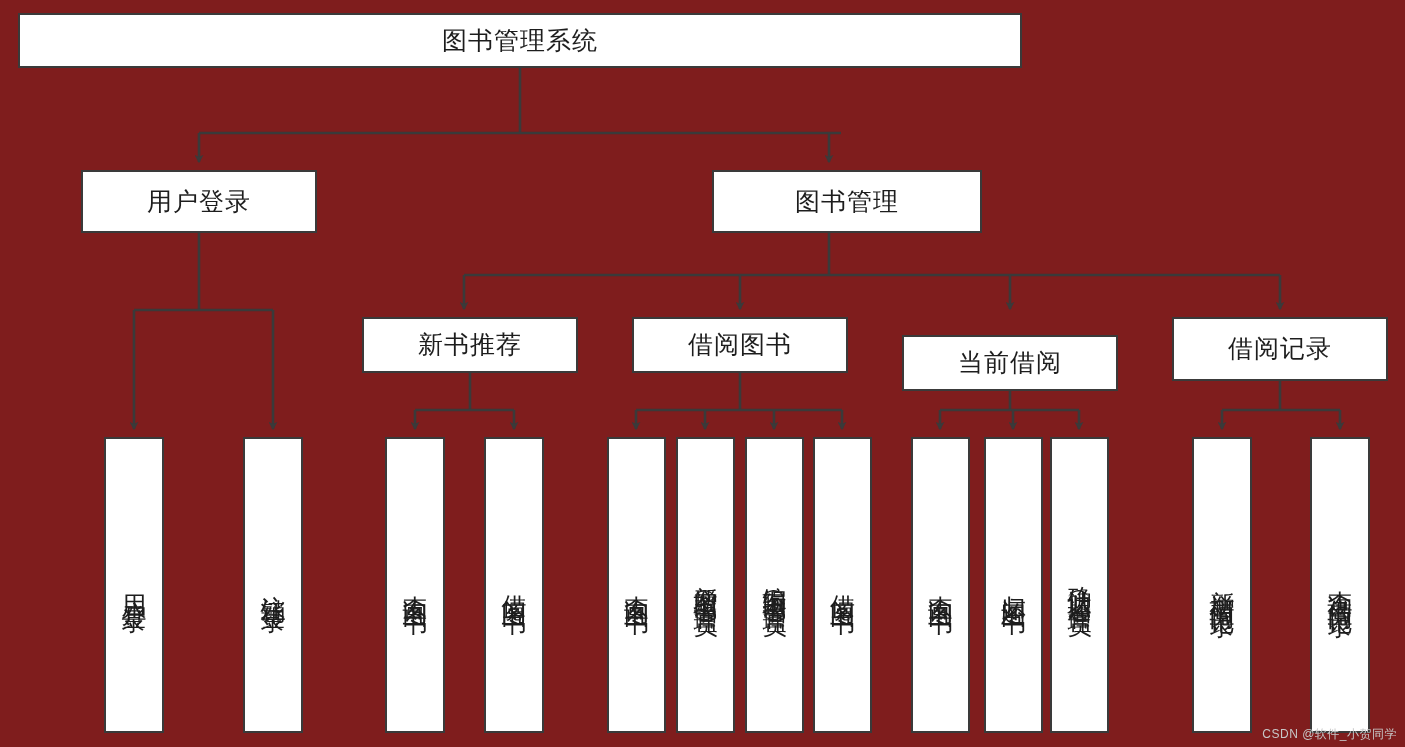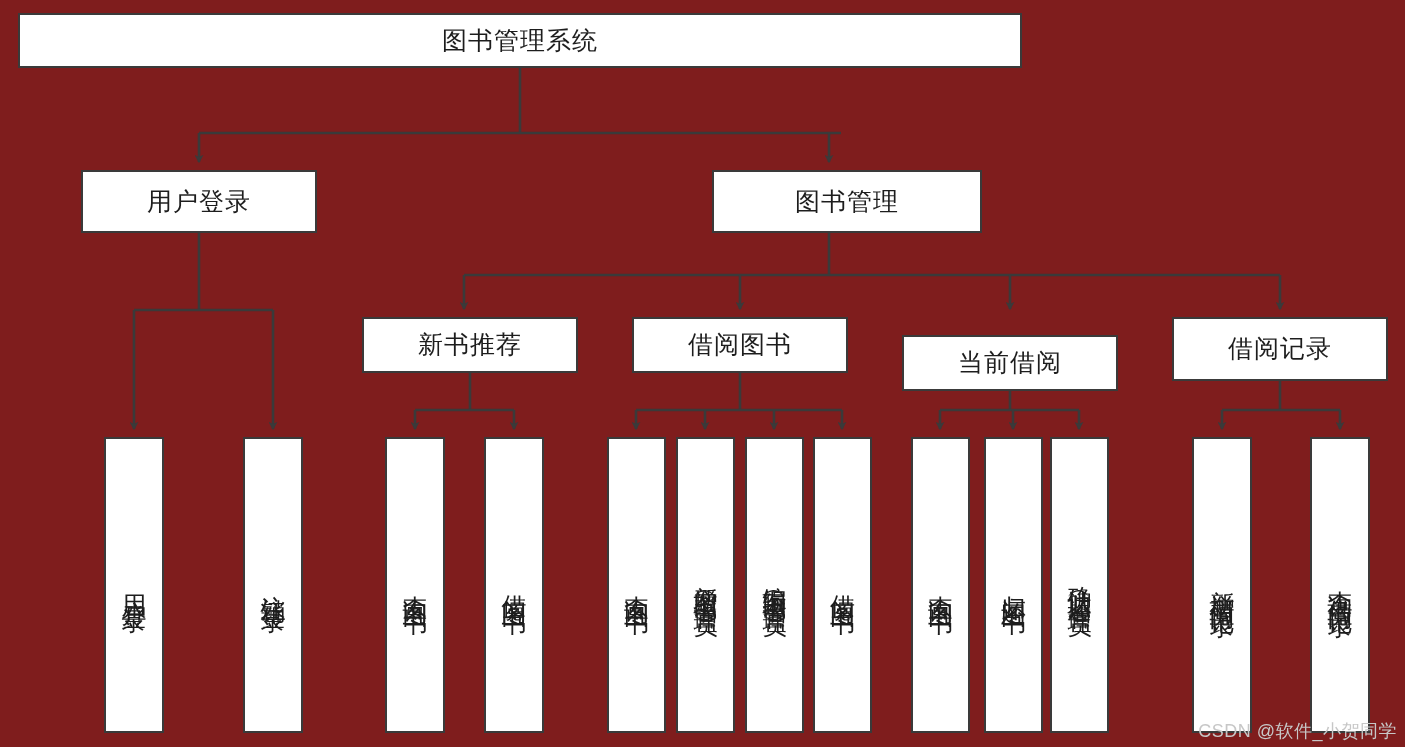--- a/index.html
+++ b/index.html
@@ -59,21 +59,21 @@
     line-height: 1;
   }
   .node.leaf.tall .label {
     letter-spacing: 4px;
     font-size: 24px;
   }
   .watermark {
     position: absolute;
     right: 8px;
     bottom: 4px;
-    font-size: 18px;
+    font-size: 12px;
     color: #c7c7c7;
     letter-spacing: 0.5px;
     white-space: nowrap;
     user-select: none;
   }
 </style>
 </head>
 <body>
 
 <div id="diagram-root">

